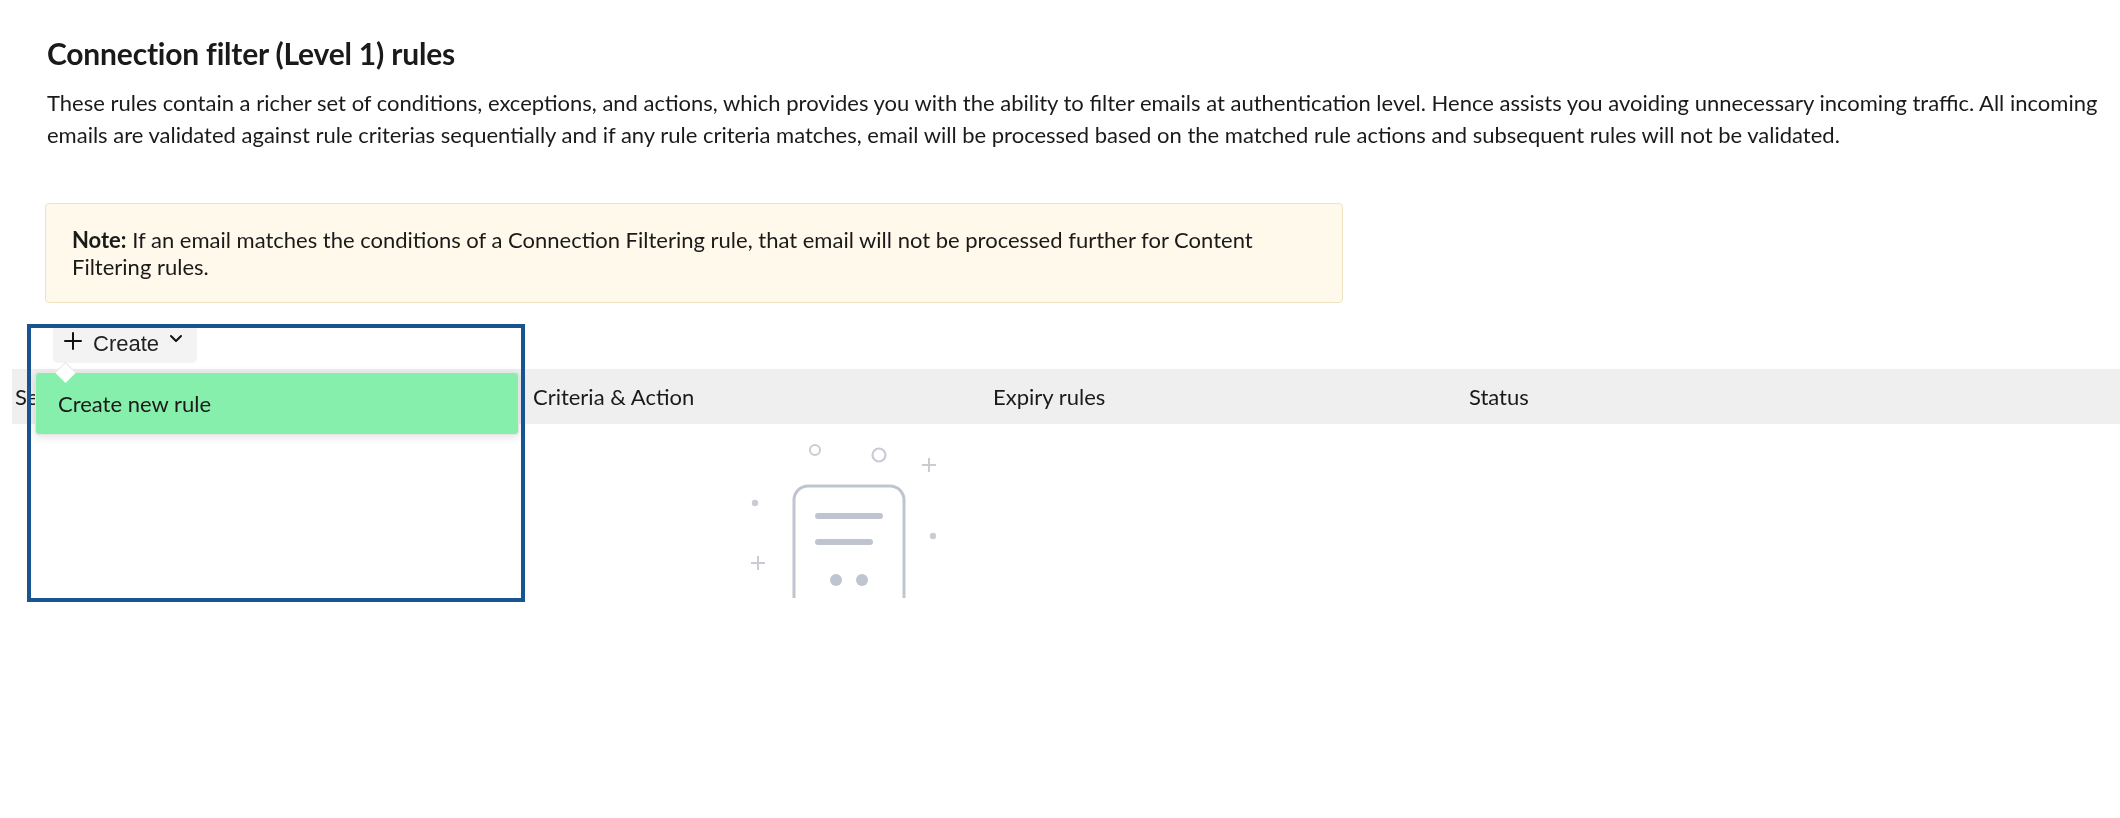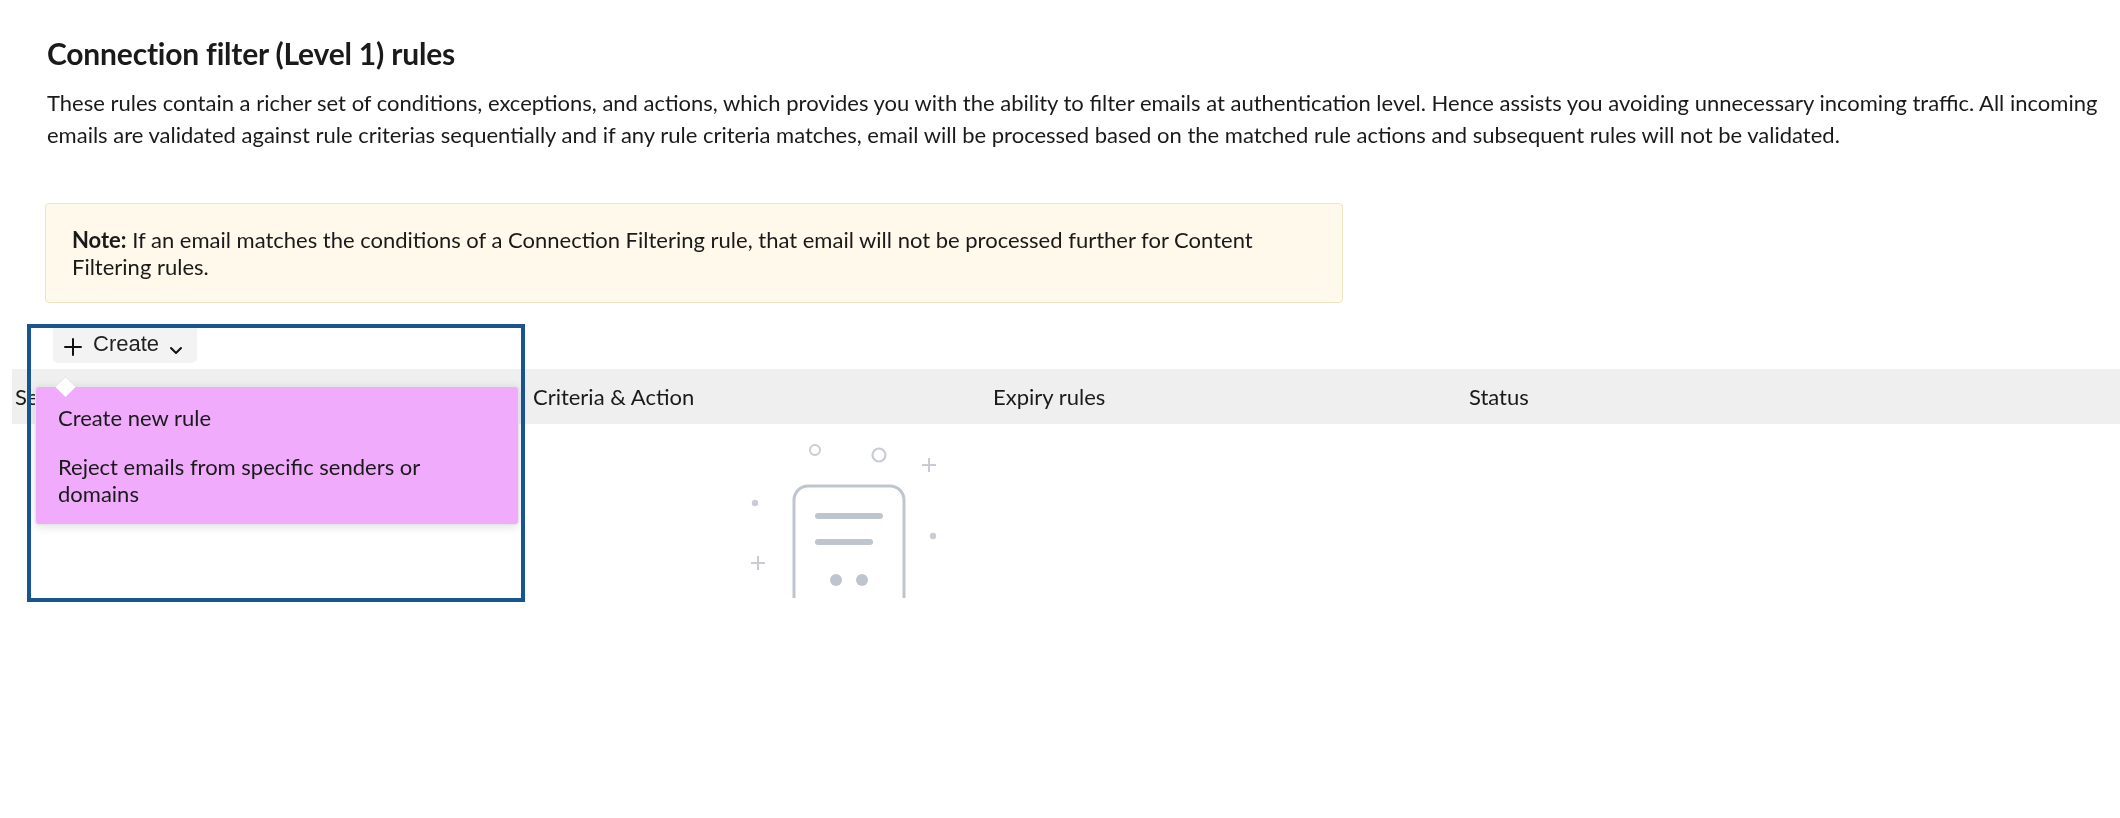--- a/index.html
+++ b/index.html
@@ -39,21 +39,21 @@
       color: #1a1a1a;
     }
     .note-box strong { font-weight: 700; }
 
     .toolbar {
       margin-top: 18px;
       padding: 4px 0 6px 0;
     }
     .create-btn {
       display: inline-flex;
-      align-items: flex-end;
+      align-items: flex-start;
       gap: 10px;
       background: #F3F3F4;
       border: none;
       border-radius: 5px;
       padding: 6px 14px 6px 10px;
       font-size: 22px;
       color: #222;
       cursor: pointer;
       margin-left: 6px;
     }
@@ -84,23 +84,23 @@
     .th { position: absolute; }
     .th.seq  { left: 0px; }
     .th.cri  { left: 521px; }
     .th.exp  { left: 981px; }
     .th.sta  { left: 1457px; }
 
     
     .dropdown {
       position: absolute;
       left: 35px;
-      top: 386px;
+      top: 372px;
       width: 484px;
-      background: #f0abfc;
+      background: #86efac;
       border: 1px solid #e5e5e5;
       border-radius: 4px;
       box-shadow: 0 2px 10px rgba(0,0,0,0.12);
       padding: 6px 0;
       z-index: 20;
     }
     .dropdown::before {
       content: "";
       position: absolute;
       top: -8px; left: 22px;
@@ -189,16 +189,15 @@
         <circle cx="94" cy="142" r="6" fill="#BFC5CF"></circle>
         <circle cx="120" cy="142" r="6" fill="#BFC5CF"></circle>
       </svg>
     </div>
   </div>
 
 </div>
 
 <div class="dropdown">
   <div class="item">Create new rule</div>
-  <div class="item">Reject emails from specific senders or domains</div>
 </div>
 
 <div class="focus-box" id="focusBox" style="left: 27px; top: 324px; width: 498px; height: 278px;"></div>
 
 </body></html>

